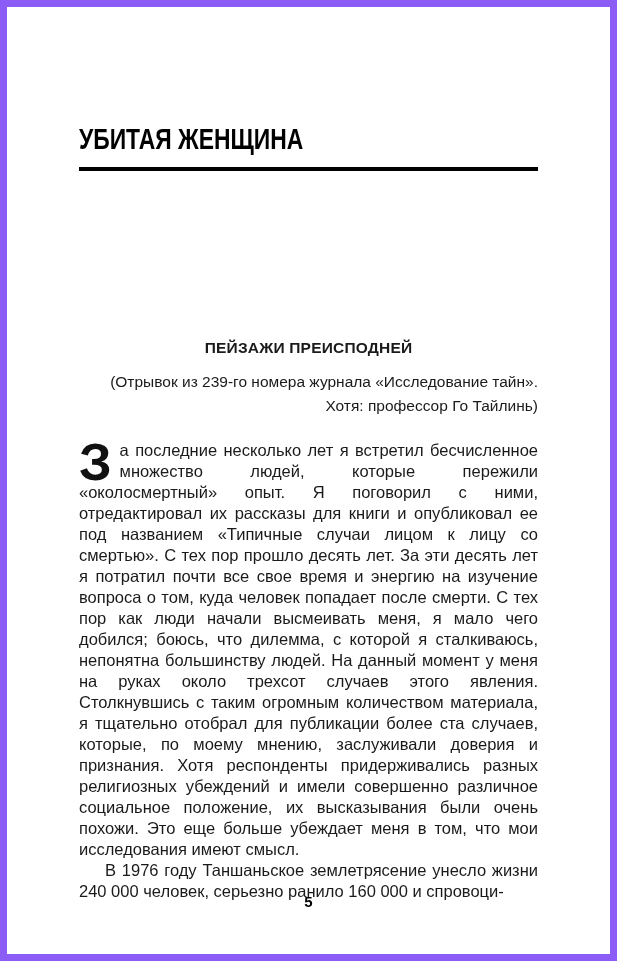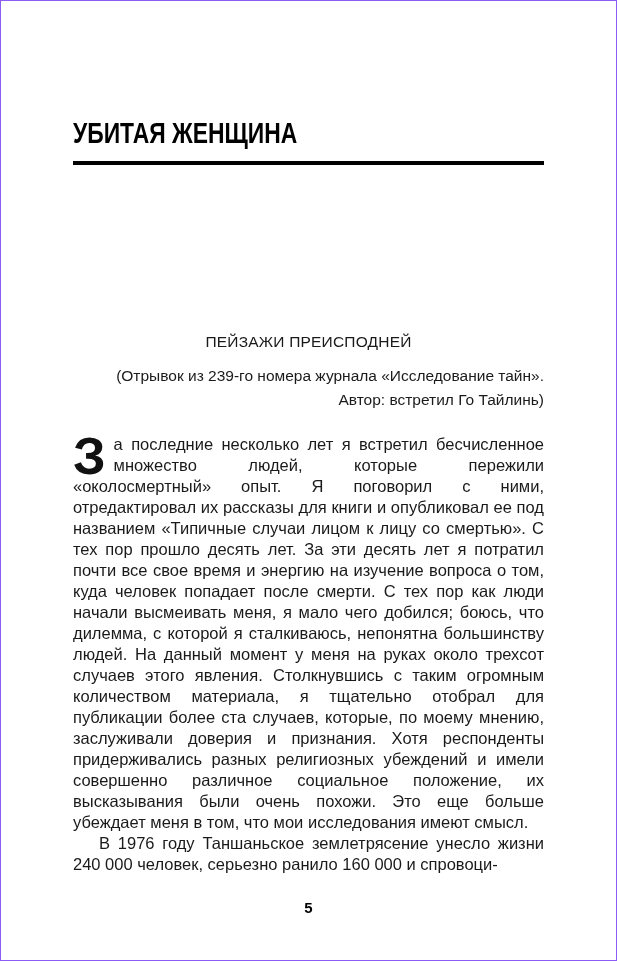--- a/index.html
+++ b/index.html
@@ -8,21 +8,21 @@
     background: #ffffff;
     font-family: "Liberation Sans", "DejaVu Sans", sans-serif;
     color: #1a1a1a;
   }
   .page {
     position: relative;
     width: 617px;
     height: 961px;
     box-sizing: border-box;
     background: #ffffff;
-    border: 1px solid #8b5cf6;
+    border: 7px solid #8b5cf6;
     overflow: hidden;
   }
   .content {
     padding: 0 72px;
   }
   .chapter-title {
     margin: 118px 0 0 0;
     font-size: 26px;
     font-weight: bold;
     color: #000000;
@@ -36,21 +36,21 @@
   }
   .title-rule {
     height: 4px;
     background: #000000;
     margin-top: 13px;
   }
   .section-heading {
     margin: 168px 0 0 0;
     text-align: center;
     font-size: 15.5px;
-    font-weight: normal;
+    font-weight: bold;
     color: #1a1a1a;
     letter-spacing: 0.2px;
   }
   .subtitle {
     margin-top: 13px;
     text-align: right;
     font-size: 15.5px;
     line-height: 24px;
     color: #1a1a1a;
   }
@@ -94,21 +94,21 @@
   <div class="content">
 
     <h1 class="chapter-title"><span class="squeeze">УБИТАЯ ЖЕНЩИНА</span></h1>
 
     <div class="title-rule"></div>
 
     <h2 class="section-heading">ПЕЙЗАЖИ ПРЕИСПОДНЕЙ</h2>
 
     <div class="subtitle">
       <div>(Отрывок из 239-го номера журнала «Исследование тайн».</div>
-      <div>Автор: встретил Го Тайлинь)</div>
+      <div>Хотя: профессор Го Тайлинь)</div>
     </div>
 
     <div class="body-text">
       <p><span class="dropcap">З</span><span>а последние несколько лет я встретил бесчисленное множество людей, которые пережили «околосмертный» опыт. Я поговорил с ними, отредактировал их рассказы для книги и опубликовал ее под названием «Типичные случаи лицом к лицу со смертью». С тех пор прошло десять лет. За эти десять лет я потратил почти все свое время и энергию на изучение вопроса о том, куда человек попадает после смерти. С тех пор как люди начали высмеивать меня, я мало чего добился; боюсь, что дилемма, с которой я сталкиваюсь, непонятна большинству людей. На данный момент у меня на руках около трехсот случаев этого явления. Столкнувшись с таким огромным количеством материала, я тщательно отобрал для публикации более ста случаев, которые, по моему мнению, заслуживали доверия и признания. Хотя респонденты придерживались разных религиозных убеждений и имели совершенно различное социальное положение, их высказывания были очень похожи. Это еще больше убеждает меня в том, что мои исследования имеют смысл.</span></p>
       <p class="para-indent"><span>В 1976 году Таншаньское землетрясение унесло жизни 240 000 человек, серьезно ранило 160 000 и спровоци-</span></p>
     </div>
 
   </div>
 
   <div class="page-number">5</div>

